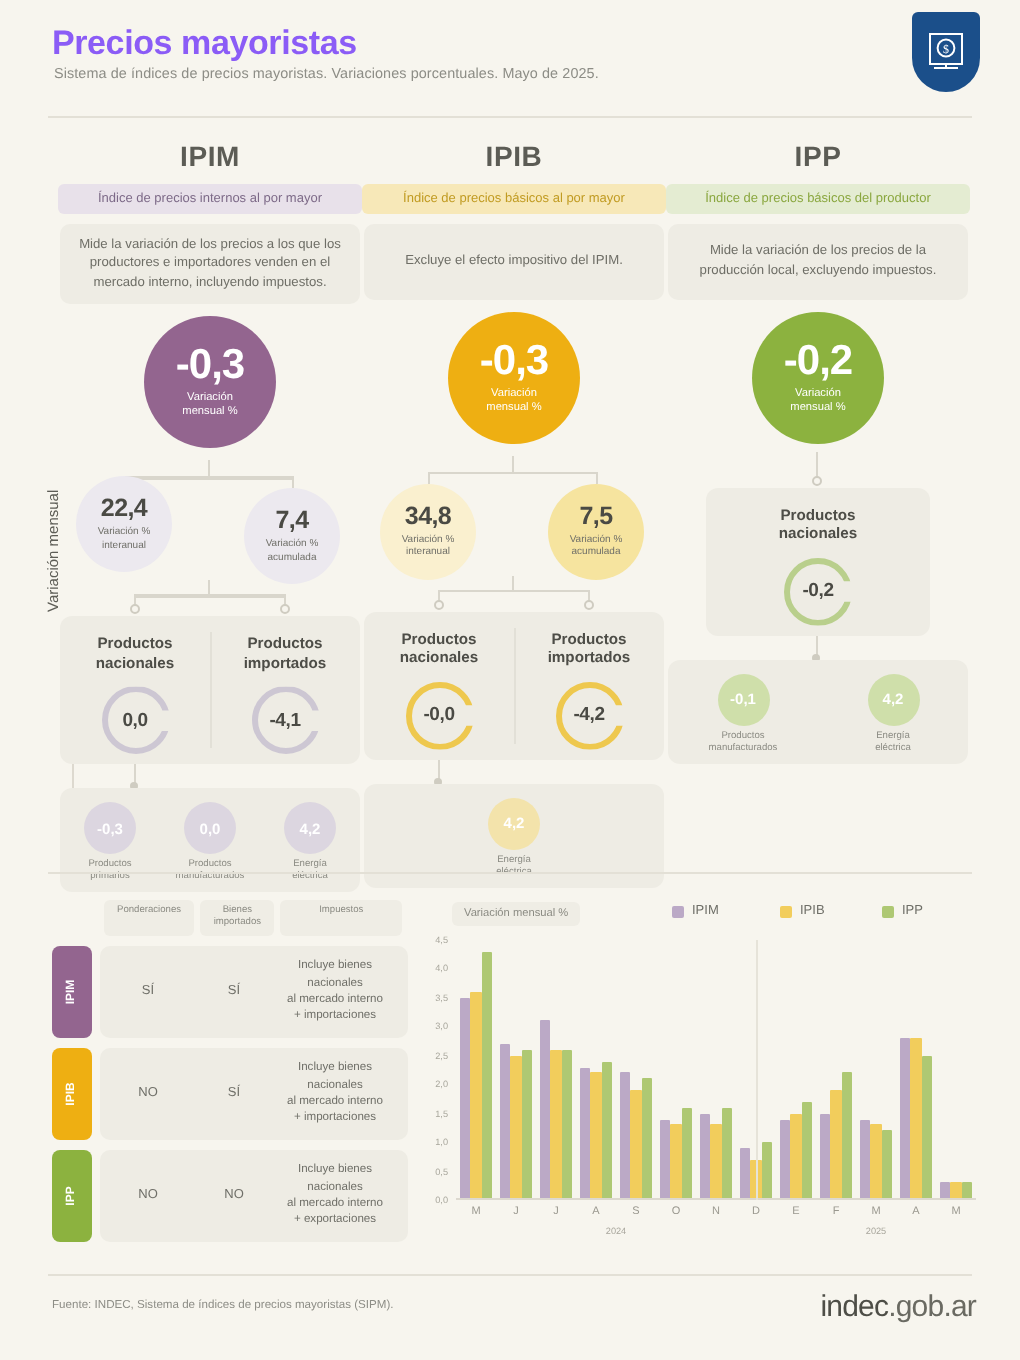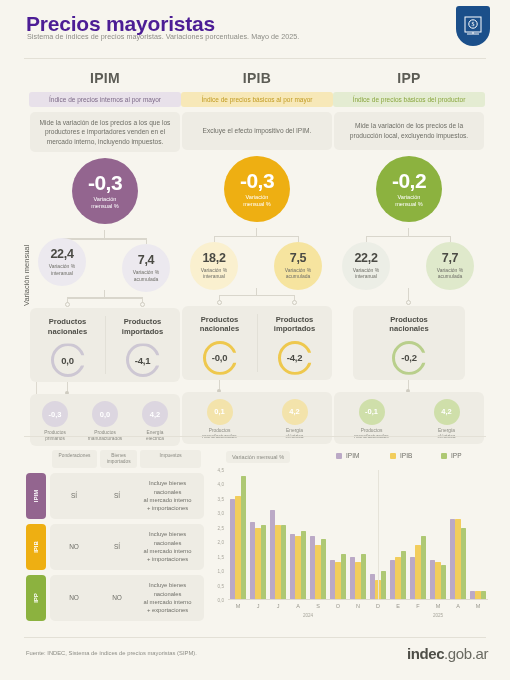--- a/index.html
+++ b/index.html
@@ -8,21 +8,21 @@
     font-family: "Liberation Sans", sans-serif;
     background: #f7f5ee;
     overflow: hidden;
   }
   .page { position: relative; width: 510px; height: 680px; background: #f7f5ee; }
 
   
   .header { position: absolute; left: 0; top: 0; width: 510px; height: 52px; }
   .title {
     position: absolute; left: 26px; top: 12px;
-    font-size: 21px; font-weight: bold; color: #4c1d95; letter-spacing: -0.2px;
+    font-size: 17px; font-weight: bold; color: #8b5cf6; letter-spacing: -0.2px;
   }
   .subtitle {
     position: absolute; left: 27px; top: 32px;
     font-size: 7.2px; color: #8d8d86; letter-spacing: 0.05px;
   }
   .logo-badge {
     position: absolute; right: 20px; top: 6px;
     width: 34px; height: 40px; background: #1b4f8a;
     border-radius: 3px 3px 17px 17px;
     display: flex; align-items: center; justify-content: center;
@@ -205,21 +205,21 @@
   .yearsep { position: absolute; bottom: 0; width: 1px; height: 130px; background: #e6e3d9; }
 
   .xaxis { position: relative; height: 22px; margin-left: 20px; margin-right: 2px; }
   .xtick { position: absolute; top: 3px; font-size: 5.5px; color: #9a988f; transform: translateX(-50%); }
   .yearlab { position: absolute; top: 13px; font-size: 4.6px; color: #a8a69c; transform: translateX(-50%); }
 
   
   .hr-bot { position: absolute; left: 24px; top: 637px; width: 462px; height: 1px; background: #e3e0d6; }
   .source { position: absolute; left: 26px; top: 650px; font-size: 5.8px; color: #8d8d86; }
   .brand { position: absolute; right: 22px; top: 645px; font-size: 15px; color: #6a6a62; letter-spacing: -0.4px; }
-  .brand b { font-weight: bold; color: #4e4e47; }
+  .brand b { font-weight: normal; color: #4e4e47; }
 </style>
 </head>
 <body>
 
 <div class="page">
 
   <div class="header">
     <div class="title">Precios mayoristas</div>
     <div class="subtitle">Sistema de índices de precios mayoristas. Variaciones porcentuales. Mayo de 2025.</div>
     <div class="logo-badge">
@@ -325,21 +325,21 @@
           <div class="bc-lab nl">Variación<br>mensual %</div>
         </div>
       </div>
 
       <div class="small-row">
         <div class="conn conn-v" style="left:80px; top:-4px; height:8px;"></div>
         <div class="conn conn-h" style="left:38px; top:4px; width:84px;"></div>
         <div class="conn conn-v" style="left:38px; top:4px; height:6px;"></div>
         <div class="conn conn-v" style="left:122px; top:4px; height:6px;"></div>
         <div class="small-circle sc-left sc-ipib-l" style="top:10px;">
-          <div class="sc-val">18,2</div>
+          <div class="sc-val">34,8</div>
           <div class="sc-lab nl">Variación %<br>interanual</div>
         </div>
         <div class="small-circle sc-right sc-ipib-r" style="top:10px;">
           <div class="sc-val">7,5</div>
           <div class="sc-lab nl">Variación %<br>acumulada</div>
         </div>
       </div>
 
       <div style="position:relative;height:16px;">
         <div class="conn conn-v" style="left:80px; top:-2px; height:7px;"></div>
@@ -366,56 +366,38 @@
         </div>
       </div>
 
       <div style="position:relative;height:12px;">
         <div class="conn conn-v" style="left:43px; top:0; height:10px;"></div>
         <div class="conn-dot-f" style="left:41px; top:9px;"></div>
       </div>
 
       <div class="brk-panel" style="width:150px;margin-top:0;">
         <div class="brk-item">
-          <div class="brk-circle bk-ipib">0,1</div>
-          <div class="brk-lab nl">Productos<br>manufacturados</div>
-        </div>
-        <div class="brk-item">
           <div class="brk-circle bk-ipib">4,2</div>
           <div class="brk-lab nl">Energía<br>eléctrica</div>
         </div>
       </div>
     </div>
 
     <div class="col col-ipp">
       <div class="col-title">IPP</div>
       <div class="col-sub sub-ipp">Índice de precios básicos del productor</div>
       <div class="col-desc">Mide la variación de los precios de la producción local, excluyendo impuestos.</div>
 
       <div class="big-wrap">
         <div class="big-circle bc-ipp">
           <div class="bc-val">-0,2</div>
           <div class="bc-lab nl">Variación<br>mensual %</div>
         </div>
       </div>
 
-      <div class="small-row">
-        <div class="conn conn-v" style="left:80px; top:-4px; height:8px;"></div>
-        <div class="conn conn-h" style="left:38px; top:4px; width:84px;"></div>
-        <div class="conn conn-v" style="left:38px; top:4px; height:6px;"></div>
-        <div class="conn conn-v" style="left:122px; top:4px; height:6px;"></div>
-        <div class="small-circle sc-left sc-ipp-l" style="top:10px;">
-          <div class="sc-val">22,2</div>
-          <div class="sc-lab nl">Variación %<br>interanual</div>
-        </div>
-        <div class="small-circle sc-right sc-ipp-r" style="top:10px;">
-          <div class="sc-val">7,7</div>
-          <div class="sc-lab nl">Variación %<br>acumulada</div>
-        </div>
-      </div>
 
       <div style="position:relative;height:16px;">
         <div class="conn conn-v" style="left:80px; top:-2px; height:13px;"></div>
         <div class="conn-dot" style="left:78px; top:10px;"></div>
       </div>
 
       <div class="prod-panel" style="width:112px;">
         <div class="prod-cell">
           <div class="prod-title nl">Productos<br>nacionales</div>
           <div class="ring ring-ipp">

